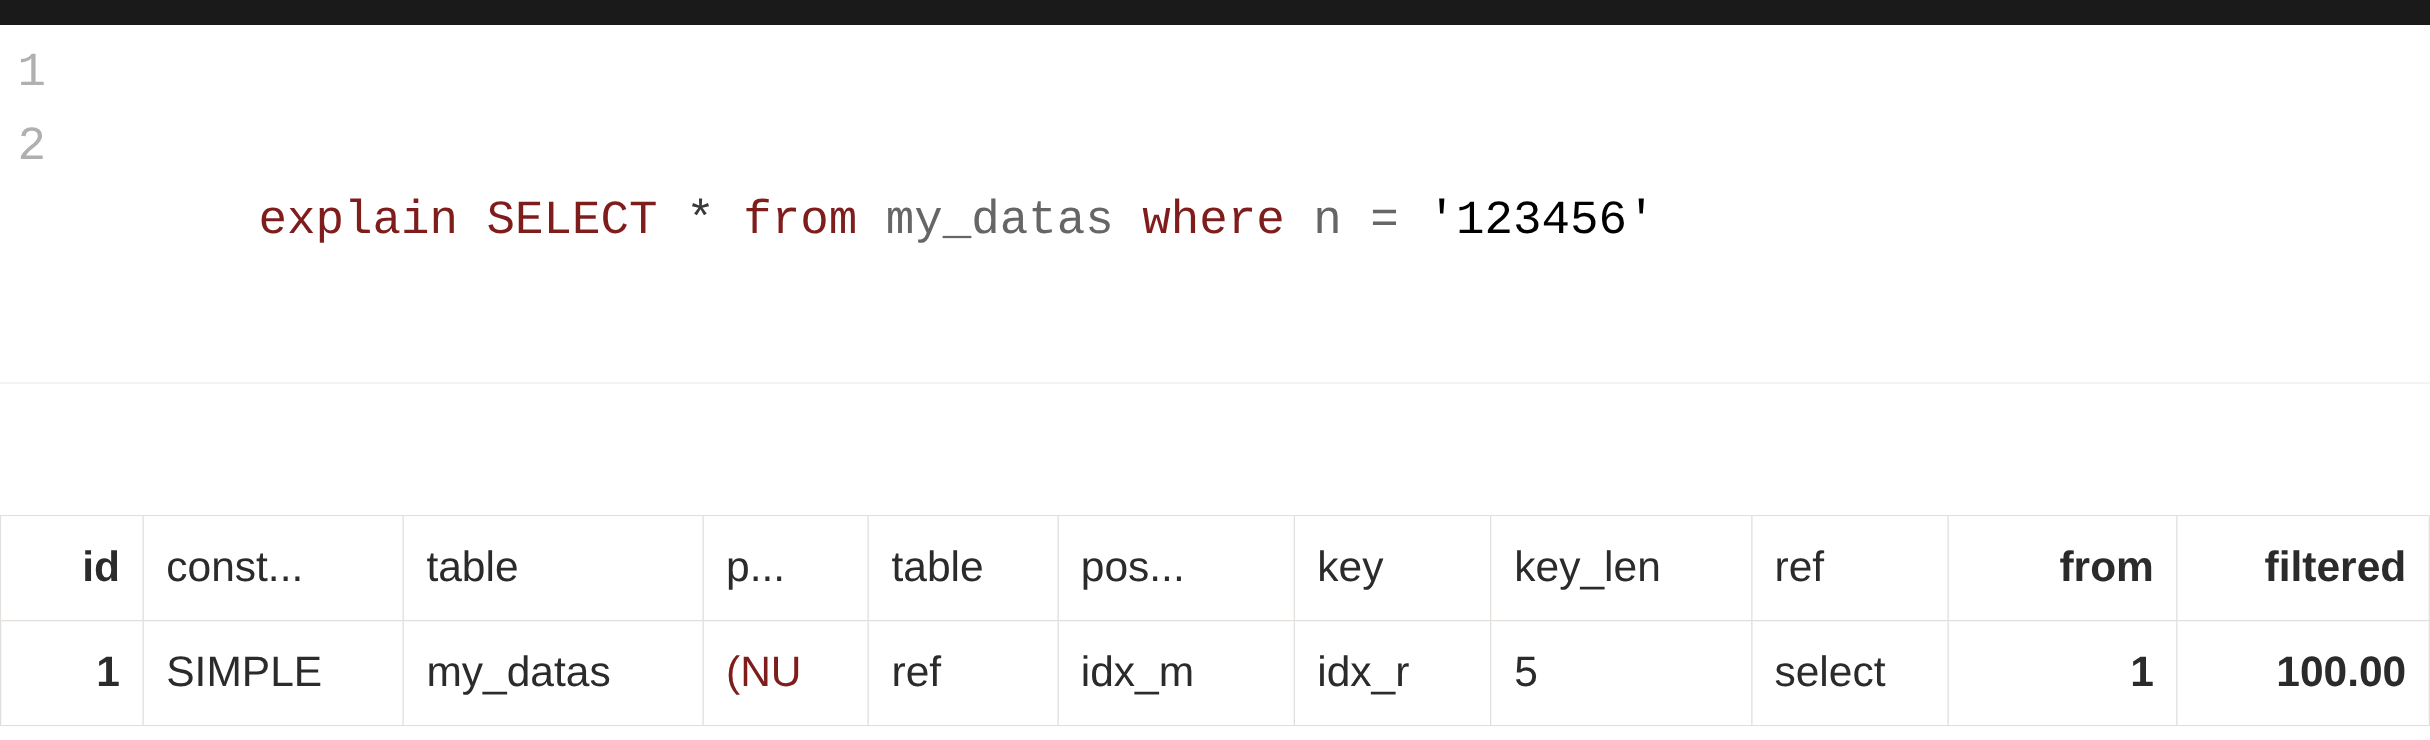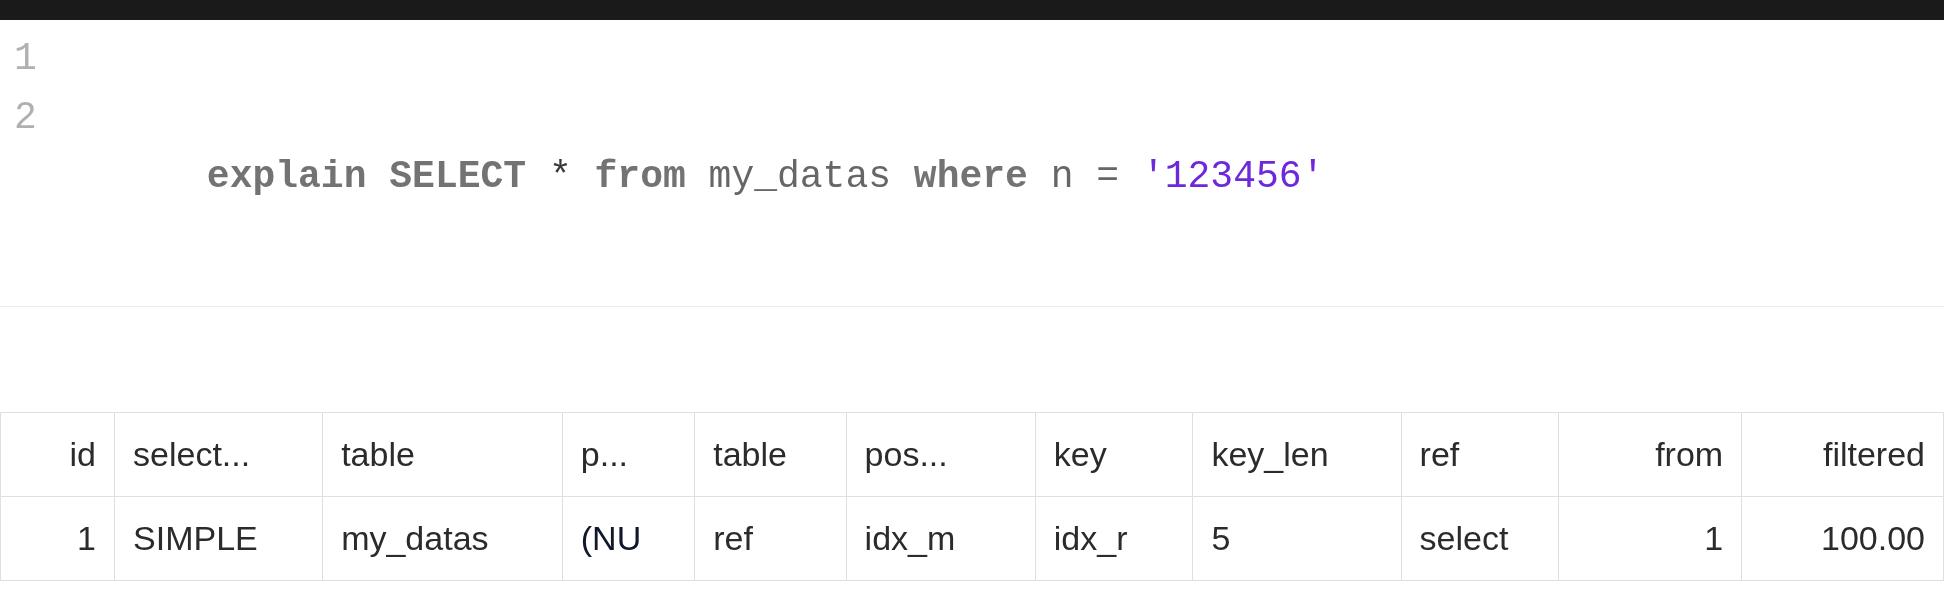--- a/index.html
+++ b/index.html
@@ -34,34 +34,34 @@
       padding-left: 14px;
       padding-right: 25px;
       color: #b0b0b0;
       user-select: none;
       font-weight: 400;
     }
     .code {
       white-space: pre;
     }
     .tok-kw {
-      color: #737373;
-      font-weight: 700;
+      color: #7f1d1d;
+      font-weight: 400;
     }
     .tok-star {
       color: #3a3a3a;
     }
     .tok-ident {
       color: #666666;
     }
     .tok-punct {
       color: #666666;
     }
     .tok-str {
-      color: #6d28d9;
+      color: #000000;
     }
     .gap {
       height: 105px;
       background: #ffffff;
     }
     .result-table-wrap {
       border-top: 1px solid #e1dedc;
       border-left: 1px solid #e1dedc;
     }
     table.result {
@@ -80,23 +80,24 @@
       overflow: hidden;
       white-space: nowrap;
       font-weight: 400;
     }
     table.result th {
       background: #ffffff;
     }
     table.result td.num,
     table.result th.num {
       text-align: right;
+      font-weight: bold;
     }
     .null-val {
-      color: #0f172a;
+      color: #7f1d1d;
     }
     
     col.c-id       { width: 90px; }
     col.c-select   { width: 165px; }
     col.c-table    { width: 190px; }
     col.c-part     { width: 105px; }
     col.c-type     { width: 120px; }
     col.c-poss     { width: 150px; }
     col.c-key      { width: 125px; }
     col.c-keylen   { width: 165px; }
@@ -135,21 +136,21 @@
         <col class="c-poss">
         <col class="c-key">
         <col class="c-keylen">
       <col class="c-ref">
         <col class="c-rows">
         <col class="c-filtered">
     </colgroup>
     <thead>
       <tr>
         <th class="num">id</th>
-        <th>select...</th>
+        <th>const...</th>
         <th>table</th>
         <th>p...</th>
         <th>table</th>
         <th>pos...</th>
         <th>key</th>
         <th>key_len</th>
         <th>ref</th>
         <th class="num">from</th>
         <th class="num">filtered</th>
       </tr>

